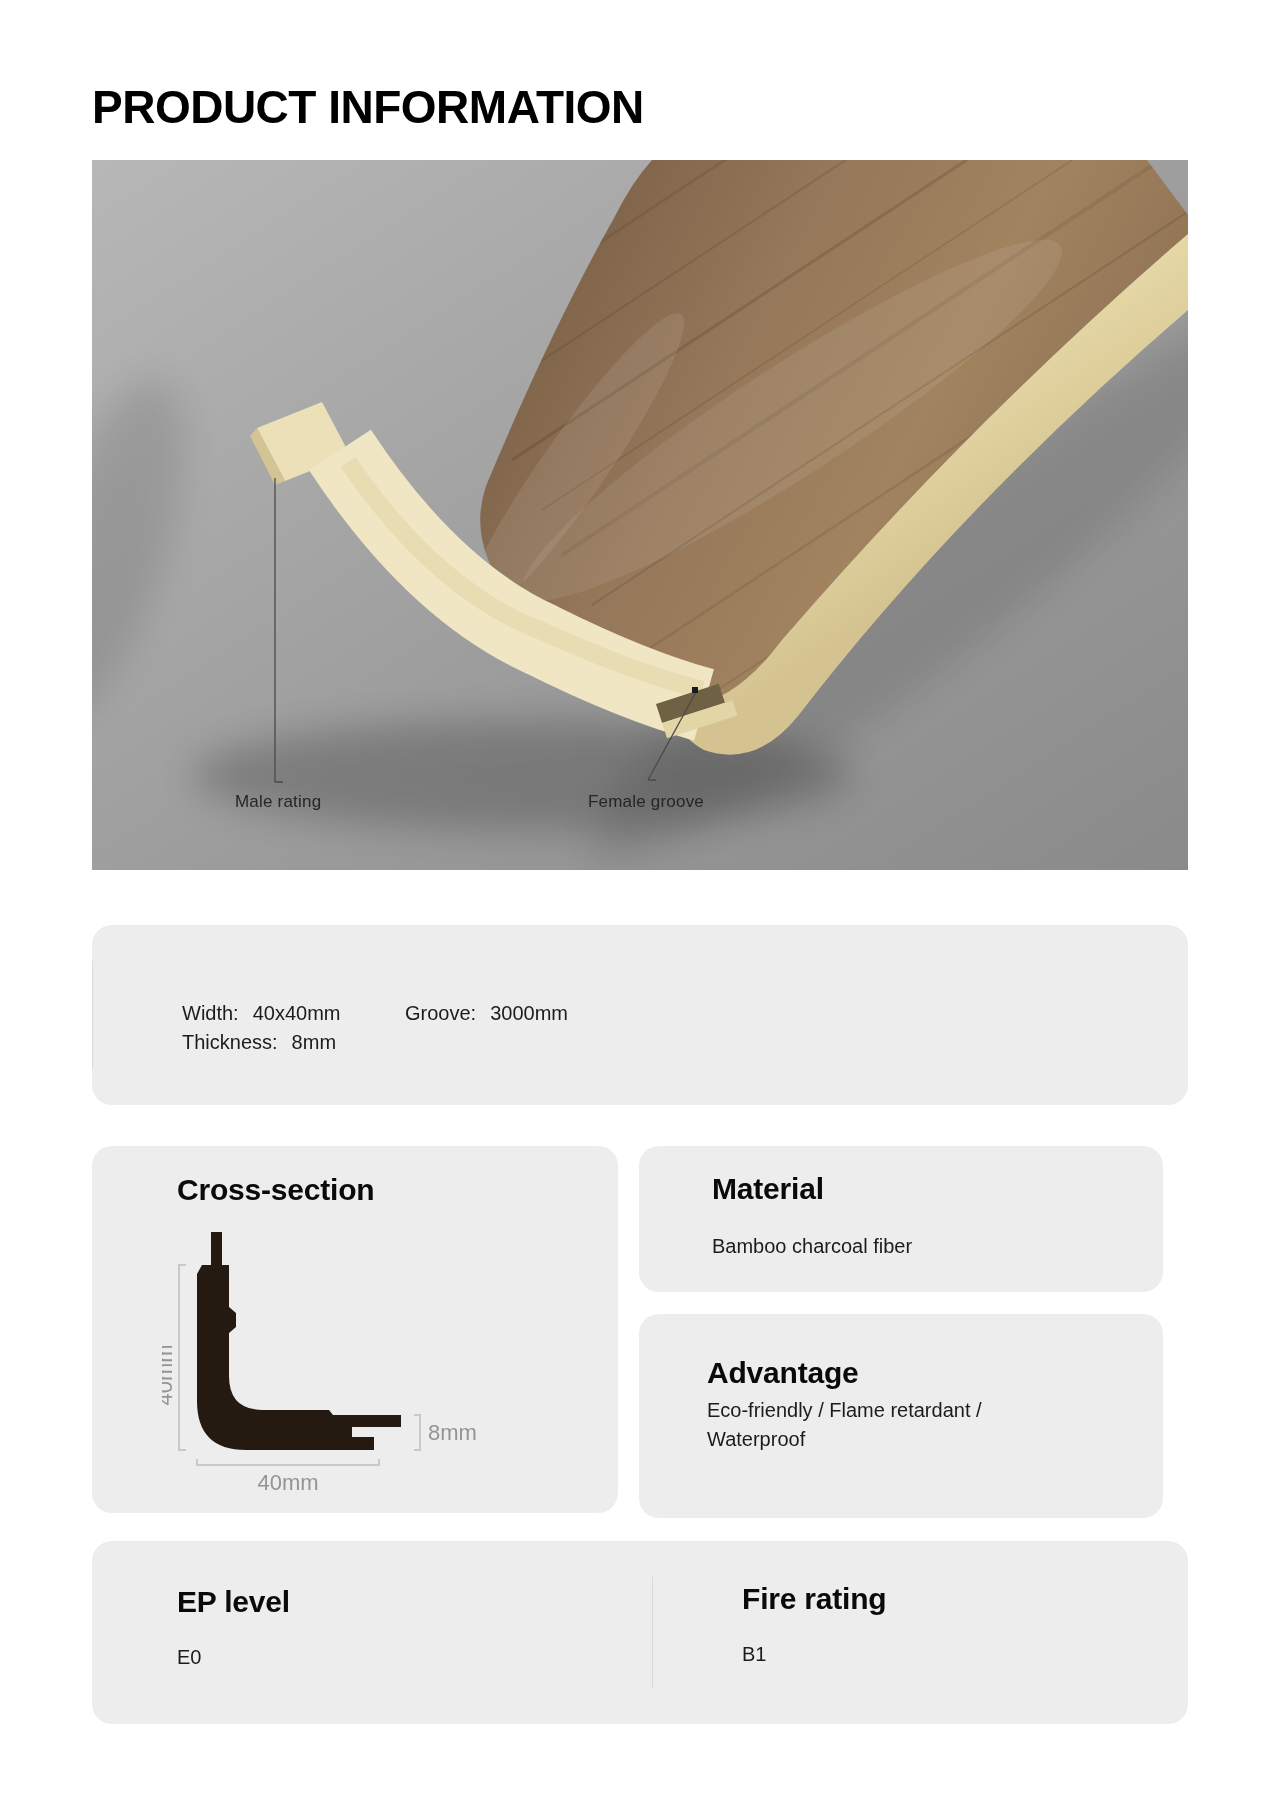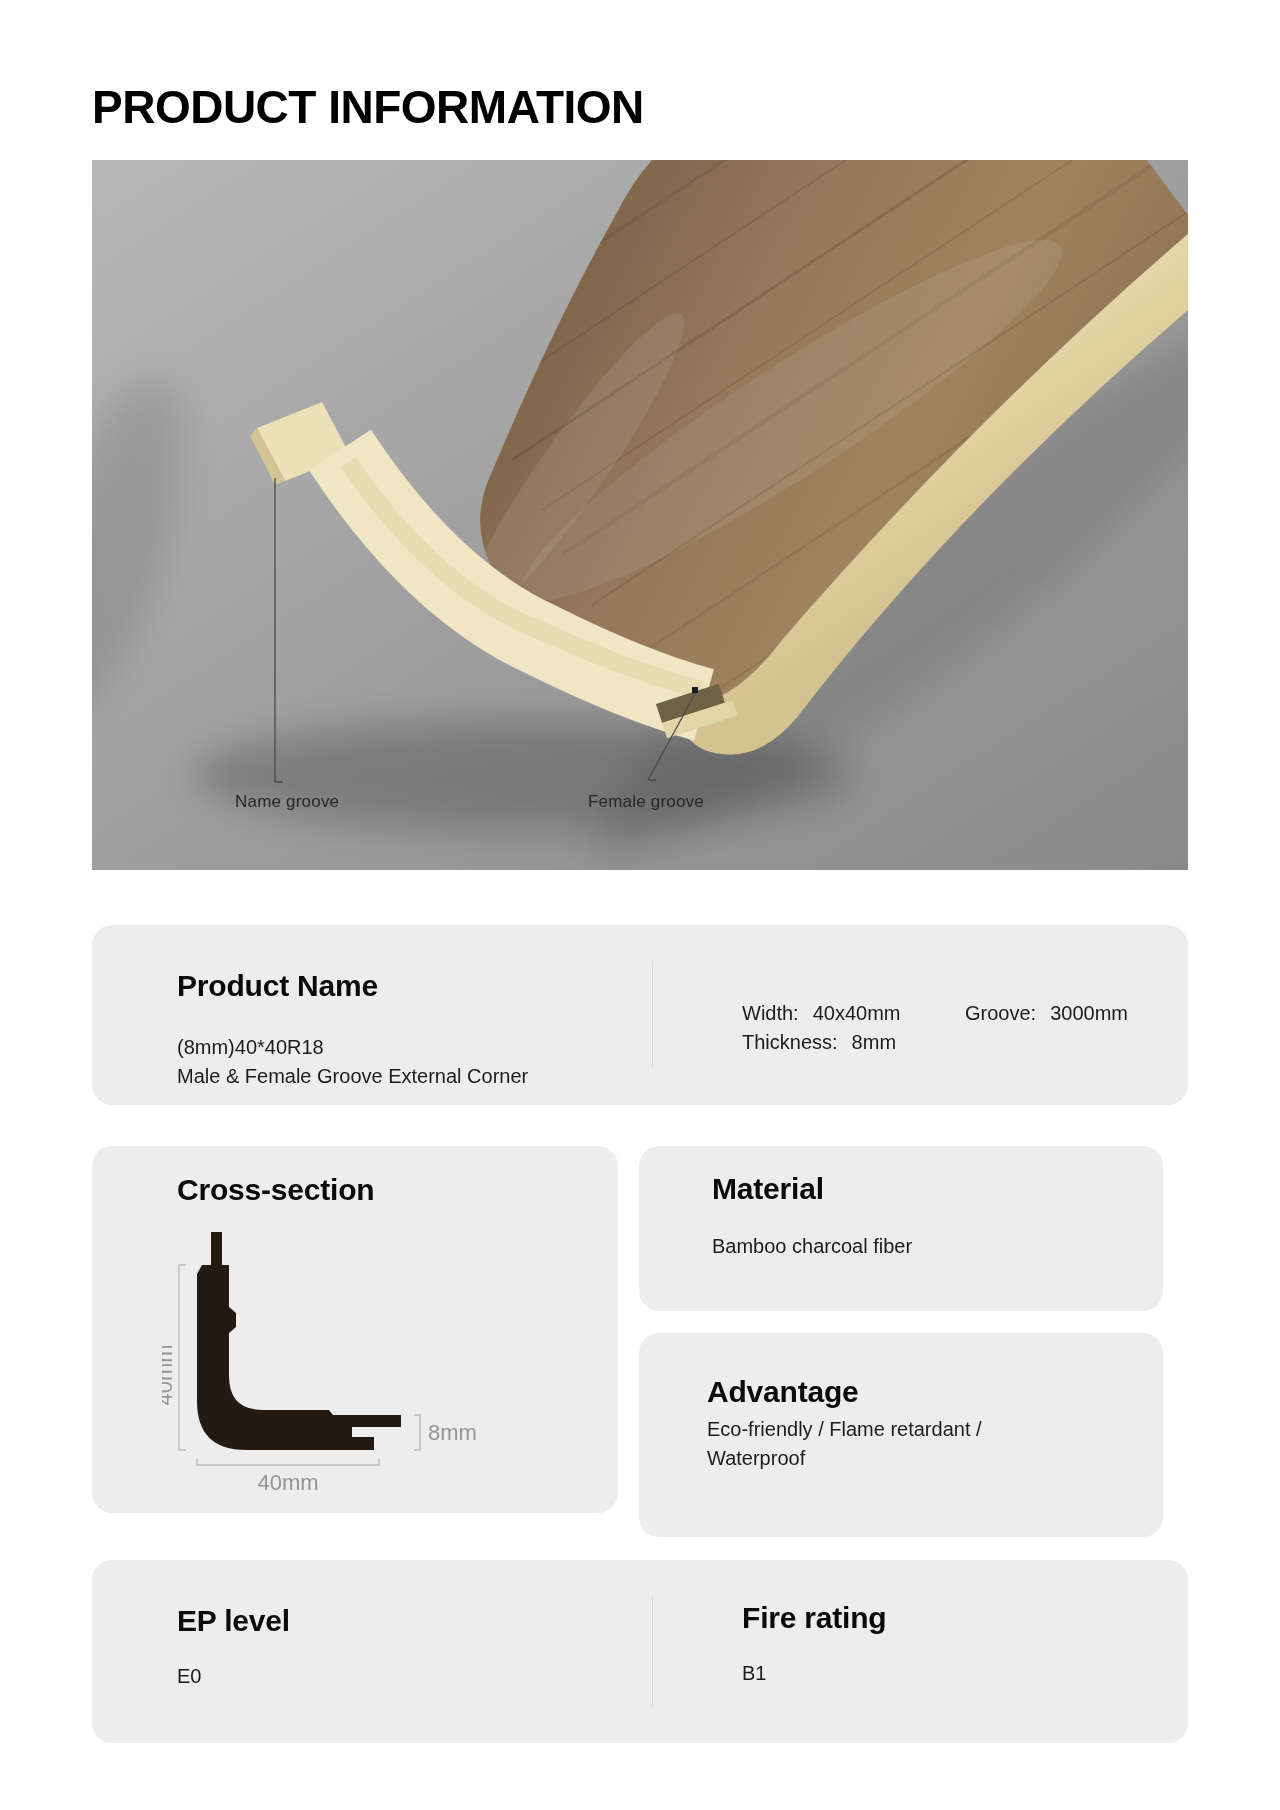--- a/index.html
+++ b/index.html
@@ -46,21 +46,21 @@
     border-radius:20px;
   }
   .card-row1 { margin-top:55px; height:180px; display:flex; }
   .half-left  { width:560px; padding:44px 0 0 85px; }
   .half-right { flex:1; padding:44px 0 0 89px; }
   .vdivider { width:1px; background:#d9d9d9; margin:36px 0; }
 
   .row2 { margin-top:41px; display:flex; }
   .card-cross { width:526px; height:367px; position:relative; padding:27px 0 0 85px; margin-right:21px; }
   .col-right { width:524px; display:flex; flex-direction:column; }
-  .card-material  { height:165px; padding:26px 0 0 73px; margin-bottom:22px; }
+  .card-material  { height:146px; padding:26px 0 0 73px; margin-bottom:22px; }
   .card-advantage { height:204px; padding:42px 0 0 68px; }
 
   .card-row3 { margin-top:23px; height:183px; display:flex; }
   .card-row3 .half-left  { }
   .card-row3 .half-right { padding-top:41px; }
 
   .card h2 {
     font-size:30px;
     line-height:34px;
     font-weight:700;
@@ -159,32 +159,25 @@
         <rect x="566" y="553" width="74" height="16" fill="#e2d5a6"></rect>
       </g>
 
       <g stroke="#4a4a4a" stroke-width="1.3" fill="none">
         <path d="M 183,318 V 622 M 183,622 H 191"></path>
         <path d="M 604,532 L 556,620 M 556,620 H 564"></path>
         <rect x="600" y="527" width="6" height="6" fill="#1a1a1a" stroke="none"></rect>
       </g>
     </svg>
 
-    <div class="photo-label male">Name groove</div>
+    <div class="photo-label male">Male rating</div>
     <div class="photo-label female">Female groove</div>
   </div>
 
   <div class="card card-row1">
-    <div class="half-left">
-      <h2>Product Name</h2>
-      <div class="body">
-        <div>(8mm)40*40R18</div>
-        <div>Male &amp; Female Groove External Corner</div>
-      </div>
-    </div>
     <div class="vdivider"></div>
     <div class="half-right">
       <div class="body">
         <div class="size-line">
           <span class="size-pair first"><span>Width:</span><span class="size-value">40x40mm</span></span>
           <span class="size-pair"><span>Groove:</span><span class="size-value">3000mm</span></span>
         </div>
         <div class="size-line">
           <span class="size-pair"><span>Thickness:</span><span class="size-value">8mm</span></span>
         </div>

